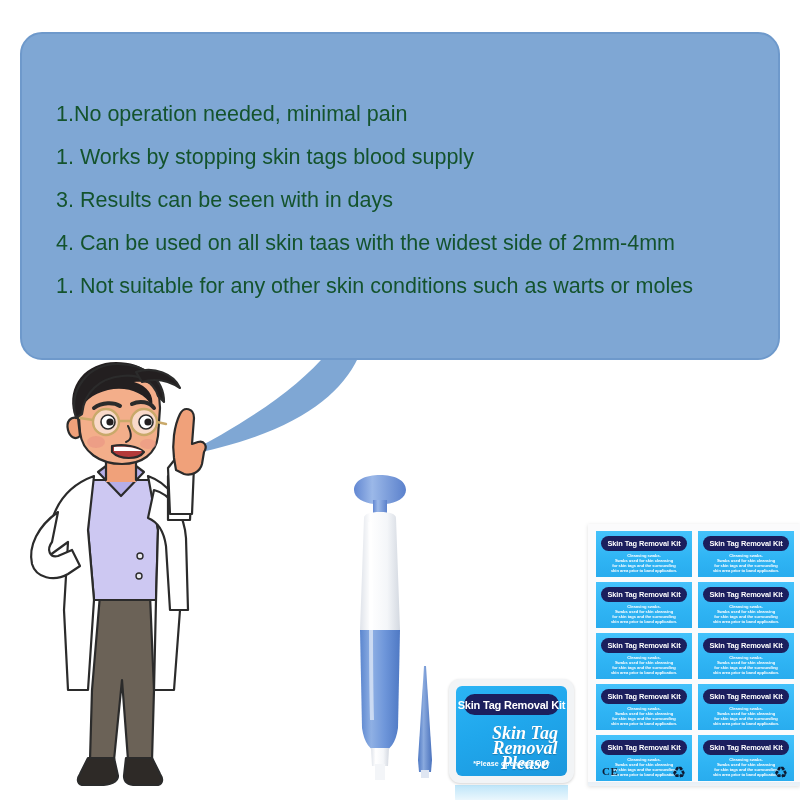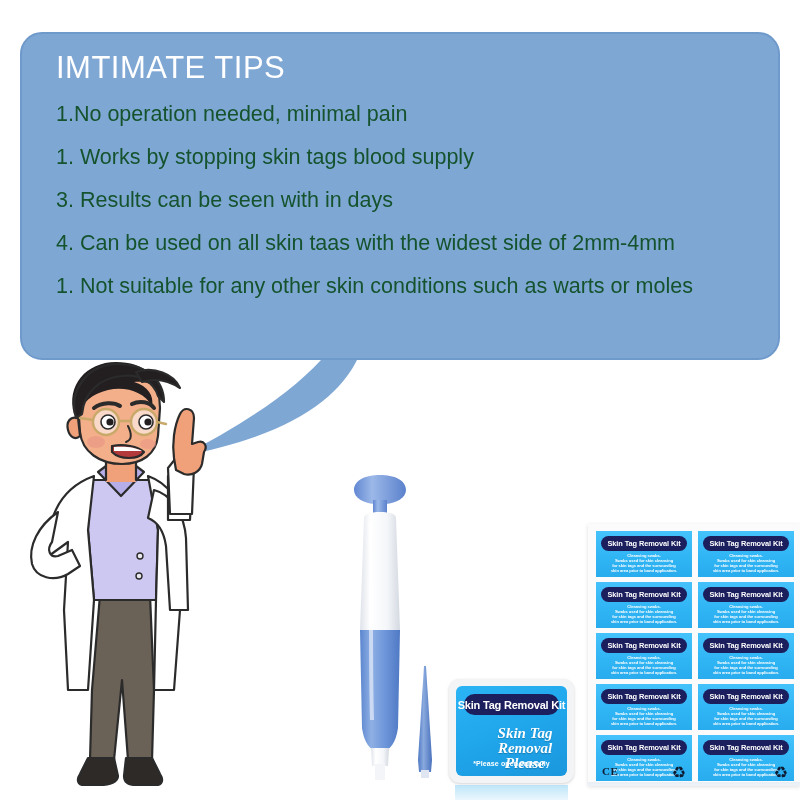--- a/index.html
+++ b/index.html
@@ -137,21 +137,21 @@
   .box-sub {
     position: absolute;
     left: 0;
     right: 0;
     top: 40px;
     text-align: center;
     color: #ffffff;
     font-family: "Liberation Serif", serif;
     font-style: italic;
     font-weight: bold;
-    font-size: 15px;
+    font-size: 18px;
     line-height: 15px;
     text-shadow: 0 1px 1px rgba(0,0,0,0.22);
     padding-left: 27px;
   }
   .box-note {
     position: absolute;
     left: 0;
     right: 0;
     top: 74px;
     text-align: center;
@@ -256,21 +256,20 @@
 </head>
 <body>
 
 <div id="stage">
 
   <svg id="bubble-tail" viewBox="0 0 180 110">
     <path d="M 180 0 L 180 6 C 160 48 110 84 4 104 C 70 70 120 36 150 0 Z" fill="#7FA7D4"></path>
   </svg>
 
   <div id="bubble">
-    <div class="bubble-title">IMTIMATE TIPS</div>
     <div class="tips-list">
       <div class="tip-line">1.No operation needed, minimal pain</div>
       <div class="tip-line">1. Works by stopping skin tags blood supply</div>
       <div class="tip-line">3. Results can be seen with in days</div>
       <div class="tip-line">4. Can be used on all skin taas with the widest side of 2mm-4mm</div>
       <div class="tip-line">1. Not suitable for any other skin conditions such as warts or moles</div>
     </div>
   </div>
 
   <svg id="doctor" viewBox="0 0 230 440">

